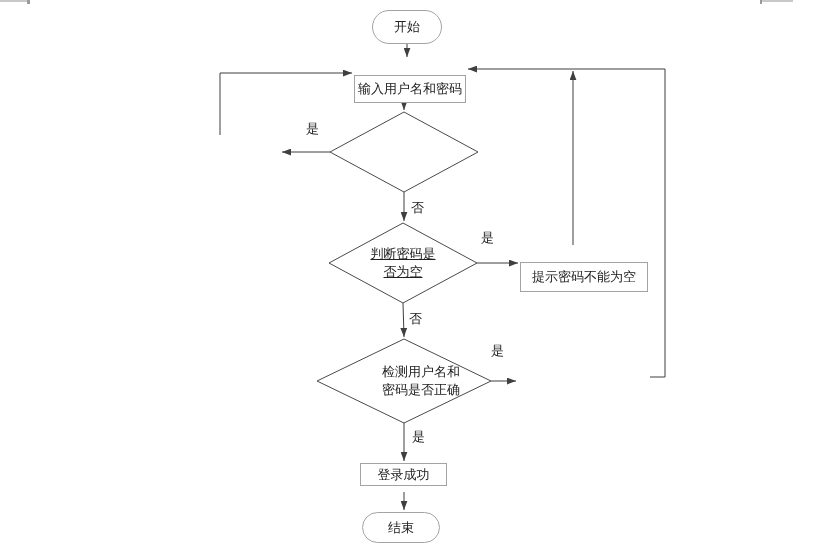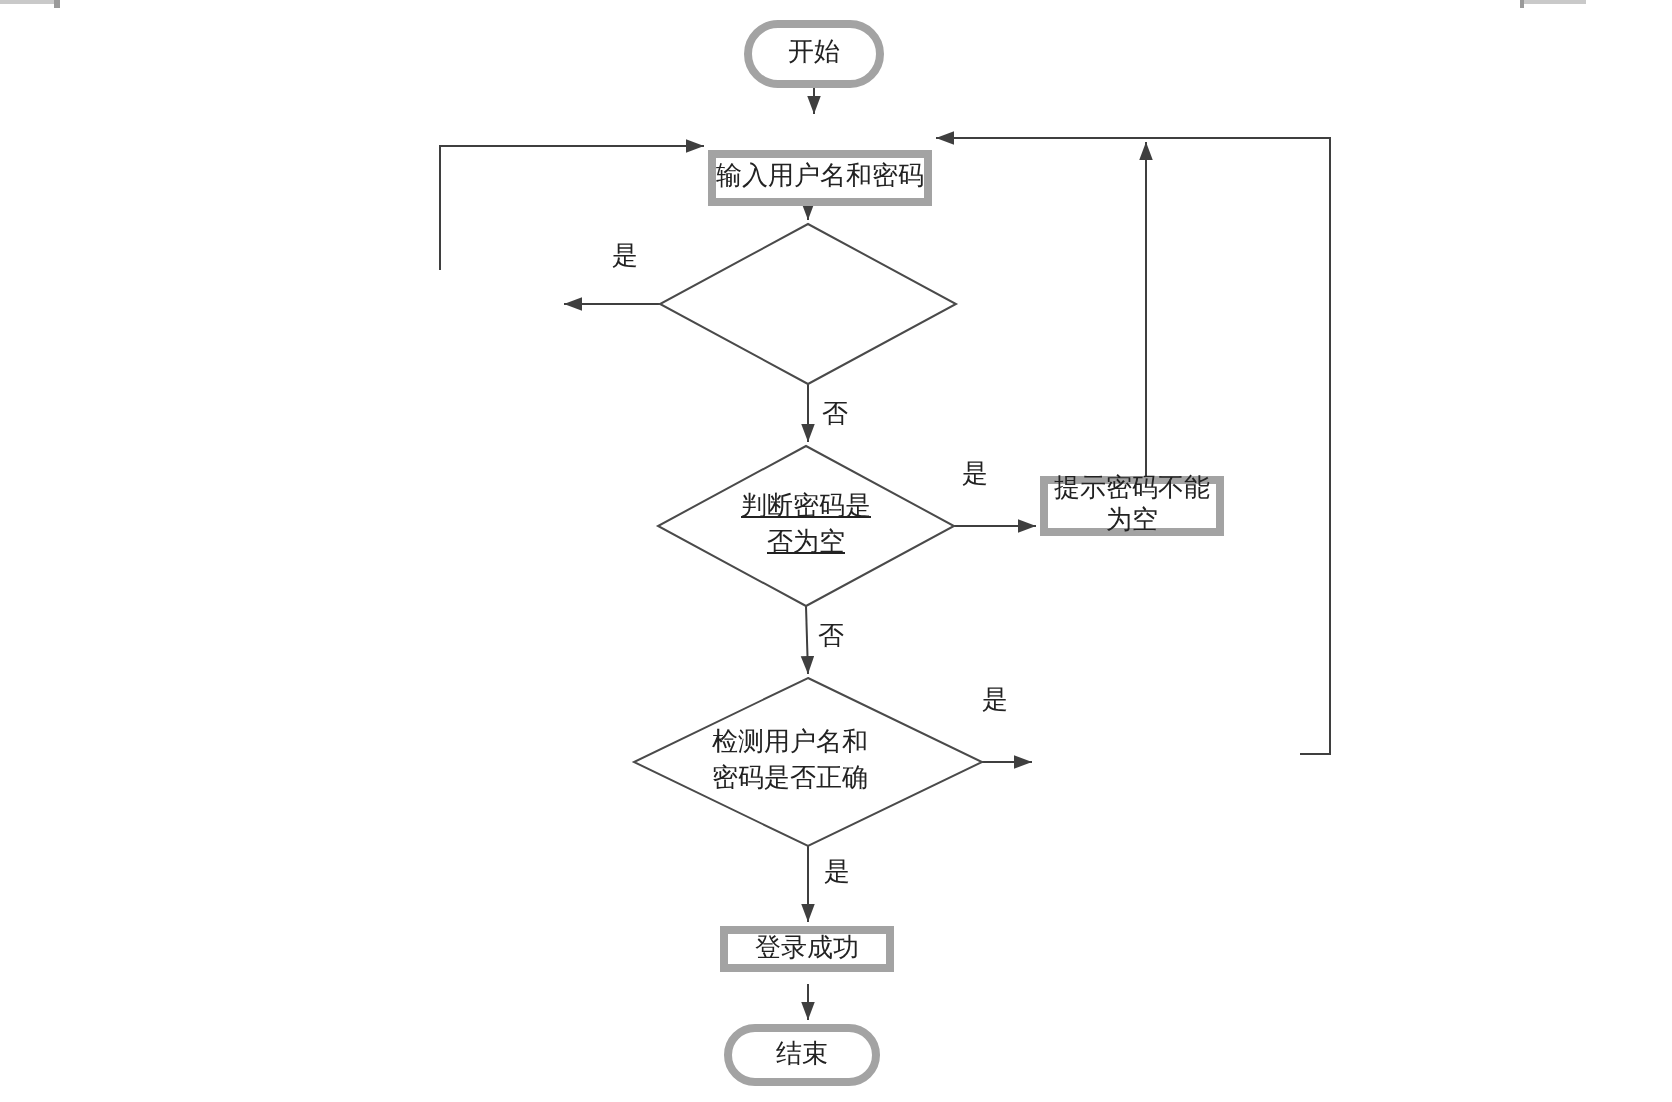--- a/index.html
+++ b/index.html
@@ -9,21 +9,21 @@
     background:#ffffff;
     font-family:"DejaVu Sans","Liberation Sans",sans-serif;
     color:#222222;
     overflow:hidden;
   }
   .edges{position:absolute;left:0;top:0;width:836px;height:551px;}
   .node{
     position:absolute;
     box-sizing:border-box;
     background:#ffffff;
-    border:4px solid #a3a3a3;
+    border:1px solid #a3a3a3;
     display:flex;align-items:center;justify-content:center;
     font-size:13px;line-height:16px;
     text-align:center;
     color:#222222;
   }
   .stadium{border-radius:17px;}
   .diamond-text{
     position:absolute;
     display:flex;align-items:center;justify-content:center;
     font-size:13px;line-height:18px;
@@ -74,32 +74,32 @@
       <polygon points="403,223 477,263 403,303 329,263"></polygon>
       <polygon points="404,339 491,381 404,423 317,381"></polygon>
     </g>
   </svg>
 
   <div class="node stadium" style="left:372px;top:10px;width:70px;height:34px;">开始</div>
 
   <div class="node" style="left:354px;top:59px;width:112px;height:28px;margin-top:16px;">输入用户名和密码</div>
 
 
-  <div class="node" style="left:520px;top:238px;width:92px;height:30px;">提示密码不能为空</div>
+  <div class="node" style="left:520px;top:262px;width:128px;height:30px;">提示密码不能为空</div>
 
 
   <div class="node" style="left:360px;top:463px;width:87px;height:23px;">登录成功</div>
 
   <div class="node stadium" style="left:362px;top:512px;width:78px;height:31px;">结束</div>
 
 
   <div class="diamond-text" style="left:333px;top:245px;width:140px;height:36px;text-decoration:underline;">判断密码是
 否为空</div>
 
-  <div class="diamond-text" style="left:325px;top:363px;width:140px;height:36px;">检测用户名和
+  <div class="diamond-text" style="left:351px;top:363px;width:140px;height:36px;">检测用户名和
 密码是否正确</div>
 
   <div class="edge-label" style="left:306px;top:122px;">是</div>
 
   <div class="edge-label" style="left:411px;top:201px;">否</div>
 
   <div class="edge-label" style="left:481px;top:231px;">是</div>
 
   <div class="edge-label" style="left:409px;top:312px;">否</div>
 

